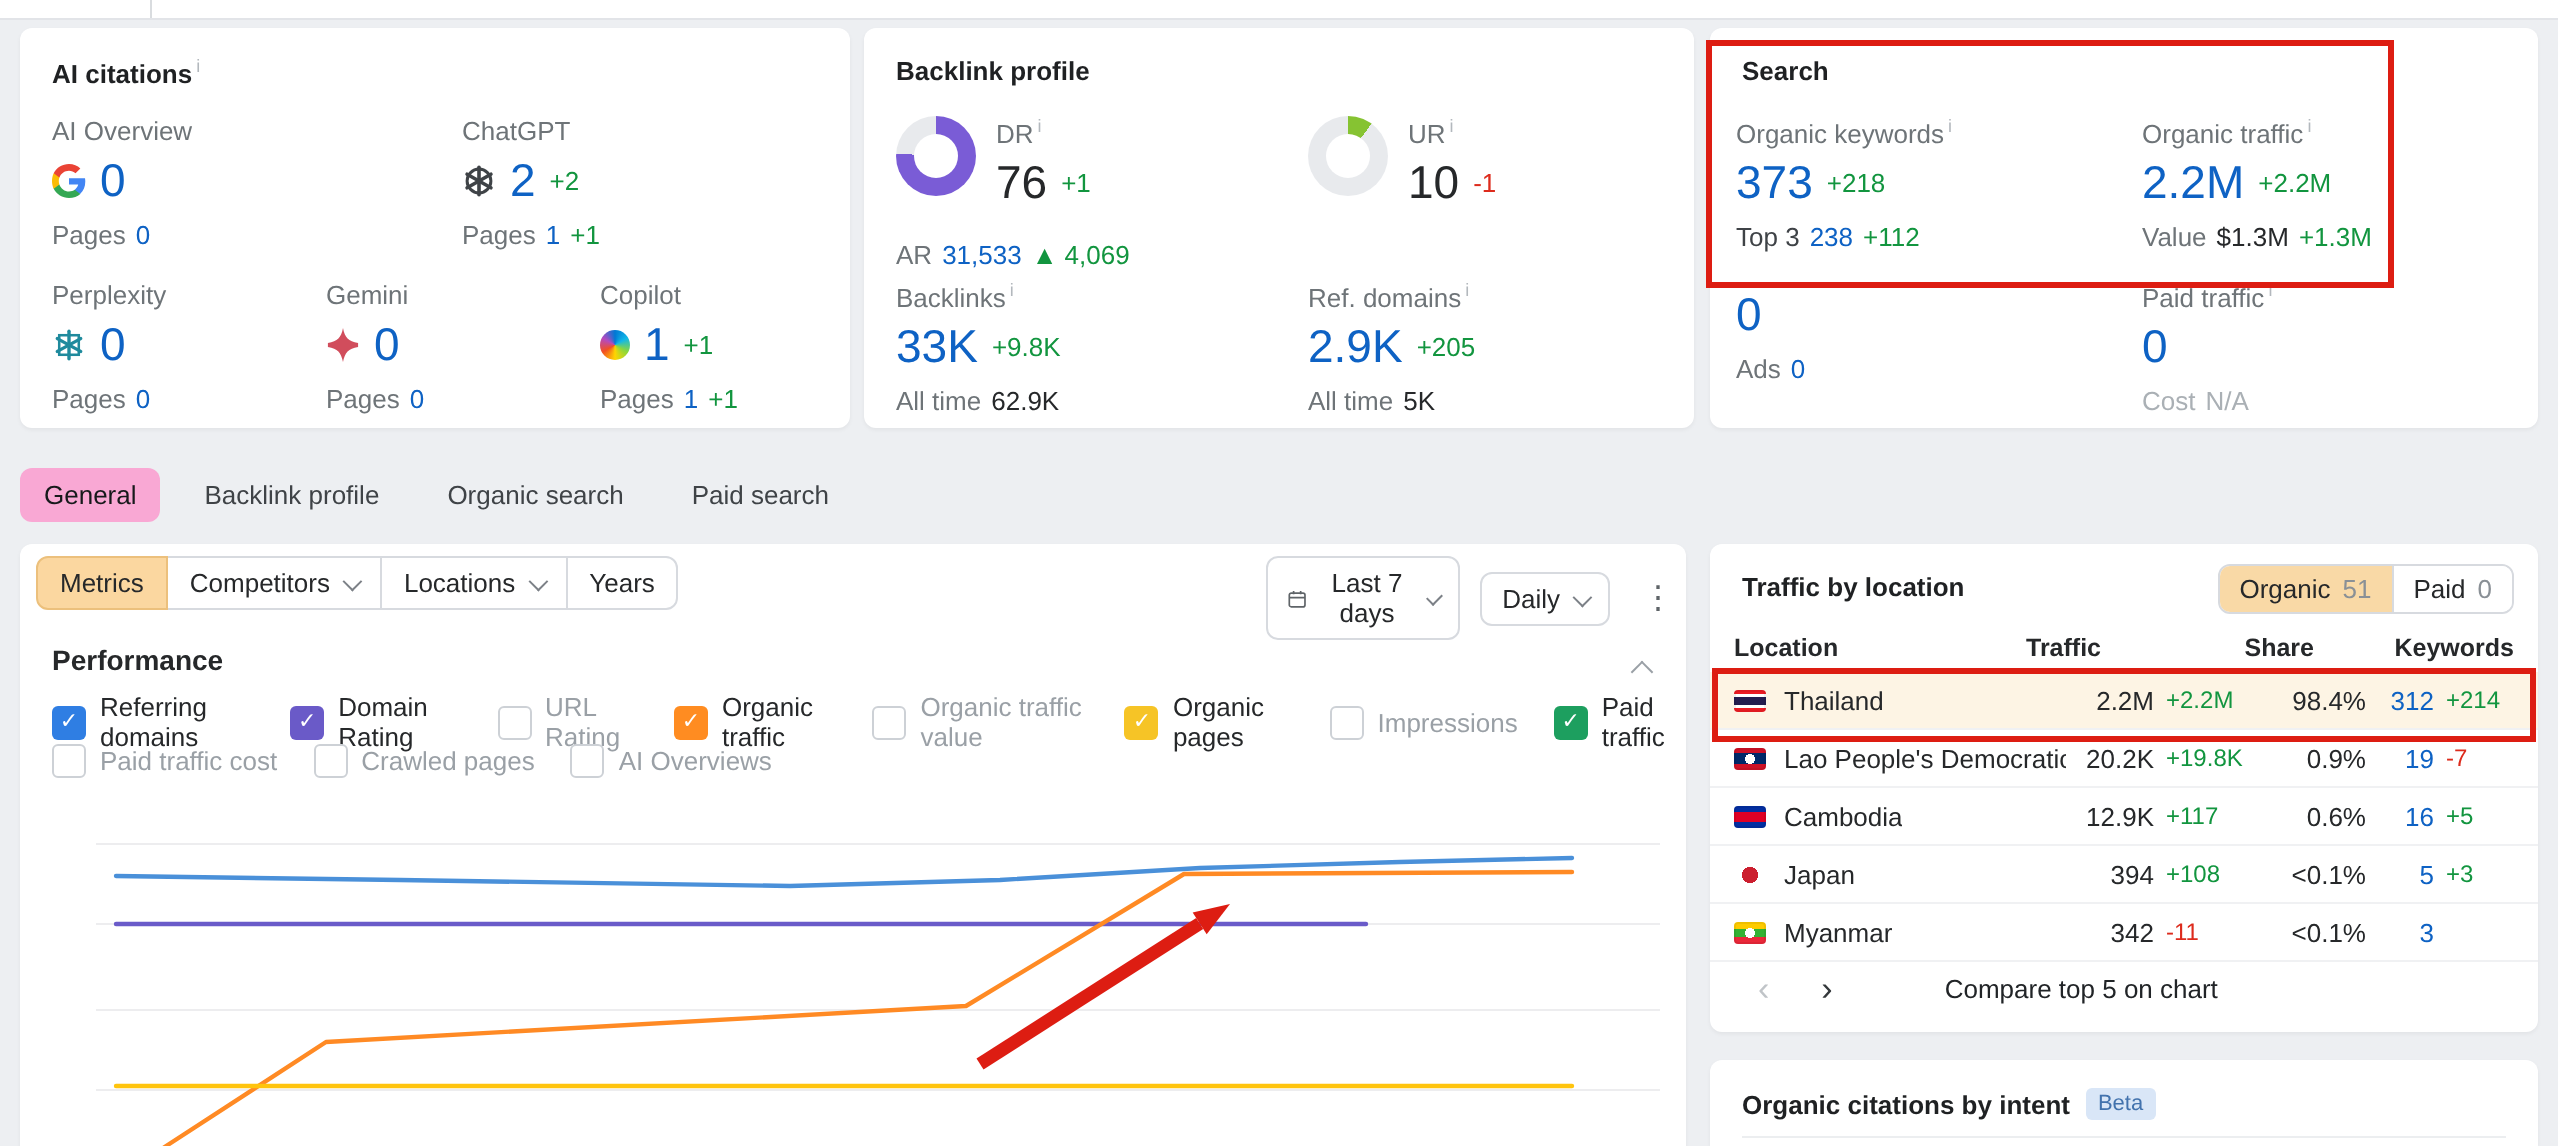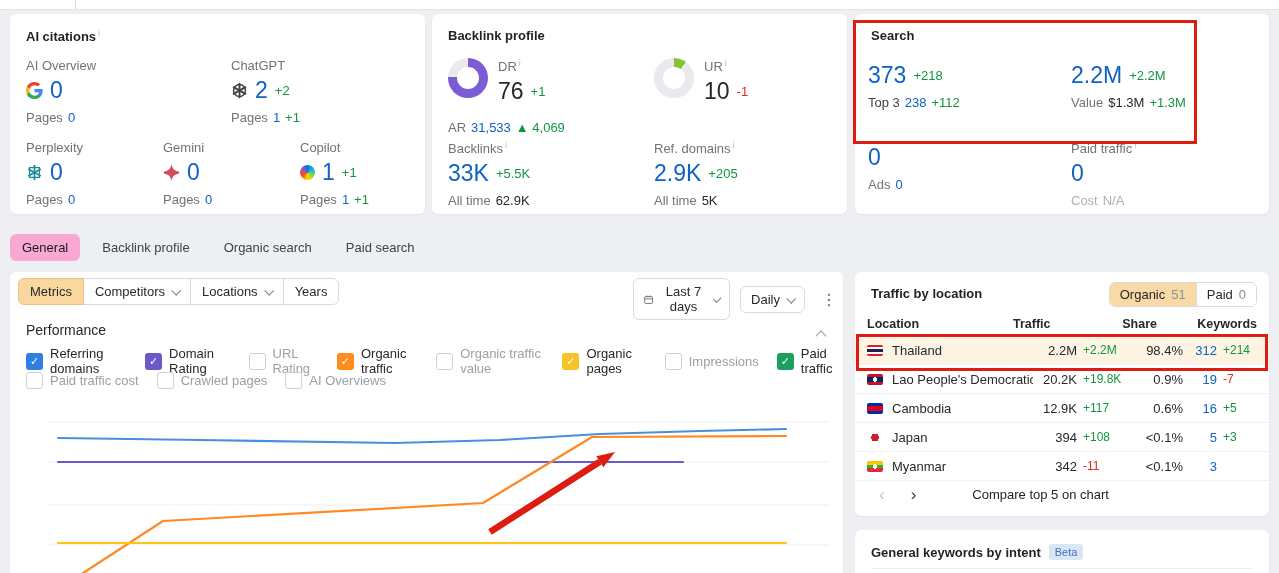--- a/index.html
+++ b/index.html
@@ -234,21 +234,21 @@
           <span class="bignum dark">10</span>
           <span class="auto-delta neg">-1</span>
         </div>
     </div>
   </div>
 
   <div class="m-cell" style="left:16px;top:126px;">
     <div class="m-label"><span>Backlinks</span><sup class="info">i</sup></div>
     <div class="m-valrow">
         <span class="bignum">33K</span>
-        <span class="auto-delta pos">+5.5K</span>
+        <span class="auto-delta pos">+9.8K</span>
       </div>
     <div class="m-sub">
         <span>All time</span>
         <span style="color:#26282a">62.9K</span>
       </div>
   </div>
 
   <div class="m-cell" style="left:222px;top:126px;">
     <div class="m-label"><span>Ref. domains</span><sup class="info">i</sup></div>
     <div class="m-valrow">
@@ -259,32 +259,34 @@
         <span>All time</span>
         <span style="color:#26282a">5K</span>
       </div>
   </div>
 </div>
 
 <div class="card" style="left:855px;top:14px;width:414px;height:200px;">
   <div class="card-title">Search</div>
 
   <div class="m-cell" style="left:13px;top:44px;">
+    <div class="m-label"><span>Organic keywords</span><sup class="info">i</sup></div>
     <div class="m-valrow">
         <span class="bignum">373</span>
         <span class="auto-delta pos">+218</span>
       </div>
     <div class="m-sub">
         <span style="color:#3f4347">Top 3</span>
         <span class="blue">238</span>
         <span class="auto-delta pos">+112</span>
       </div>
   </div>
 
   <div class="m-cell" style="left:216px;top:44px;">
+    <div class="m-label"><span>Organic traffic</span><sup class="info">i</sup></div>
     <div class="m-valrow">
         <span class="bignum">2.2M</span>
         <span class="auto-delta pos">+2.2M</span>
       </div>
     <div class="m-sub">
         <span>Value</span>
         <span style="color:#26282a">$1.3M</span>
         <span class="auto-delta pos">+1.3M</span>
       </div>
   </div>
@@ -346,21 +348,21 @@
       <span>Last 7 days</span>
         <span class="chev"></span>
     </button>
     <button class="btn">
         <span>Daily</span>
         <span class="chev"></span>
       </button>
     <button class="kebab">⋮</button>
   </div>
 
-  <div style="position:absolute;left:16px;top:50px;font-weight:400;font-size:14px;text-align:center;">Performance</div>
+  <div style="position:absolute;left:16px;top:50px;font-weight:700;font-size:14px;text-align:center;">Performance</div>
   <button class="collapse-btn"><span class="chev-up"></span></button>
 
   <div class="cbrow" style="top:74px;">
     <label class="cb" data-checked="true">
         <span class="box" style="background: rgb(47, 126, 227);">
           <span class="tick">✓</span>
         </span>
         <span class="cb-label">Referring domains</span>
       </label>
     <label class="cb" data-checked="true">
@@ -511,20 +513,20 @@
 
   <div class="pager">
     <button class="pg-btn pg-prev">‹</button>
     <button class="pg-btn pg-next">›</button>
     <span class="compare-link">Compare top 5 on chart</span>
   </div>
 </div>
 
 <div class="card" style="left:855px;top:530px;width:414px;height:43px;border-radius:6px 6px 0 0;">
   <div class="card-title" style="display:flex;align-items:center;">
-    <span>General keywords by intent</span>
+    <span>Organic citations by intent</span>
     <span class="badge-beta">Beta</span>
   </div>
   <div class="intent-divider"></div>
 </div>
 
 <div class="red-box" style="left:853px;top:20px;width:338px;height:118px;"></div>
 <div class="red-box" style="left:856px;top:334px;width:406px;height:31px;"></div>
 
 </body></html>

